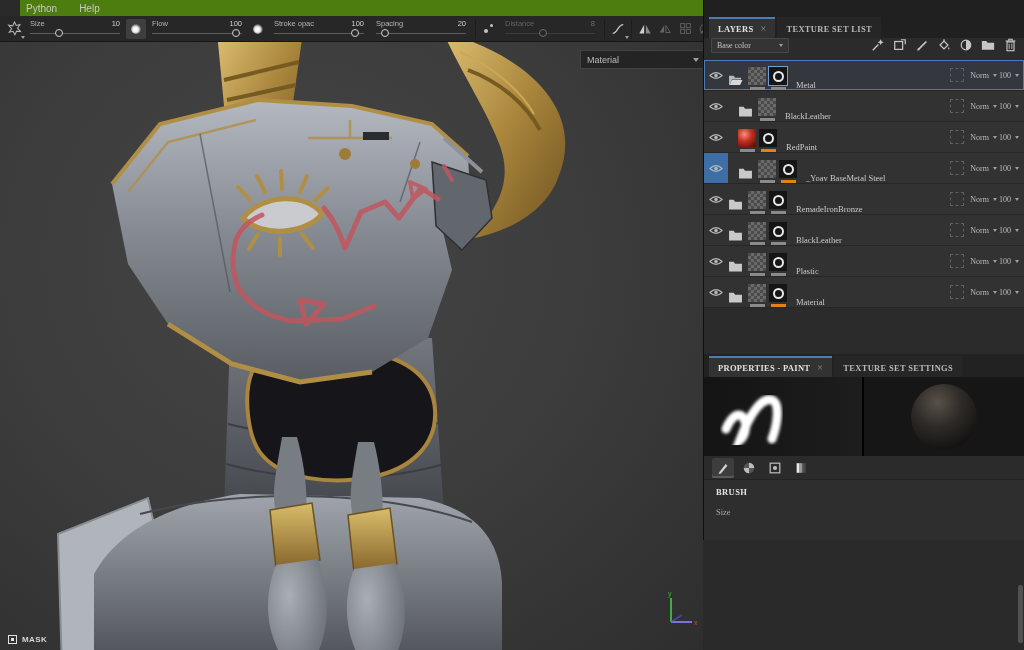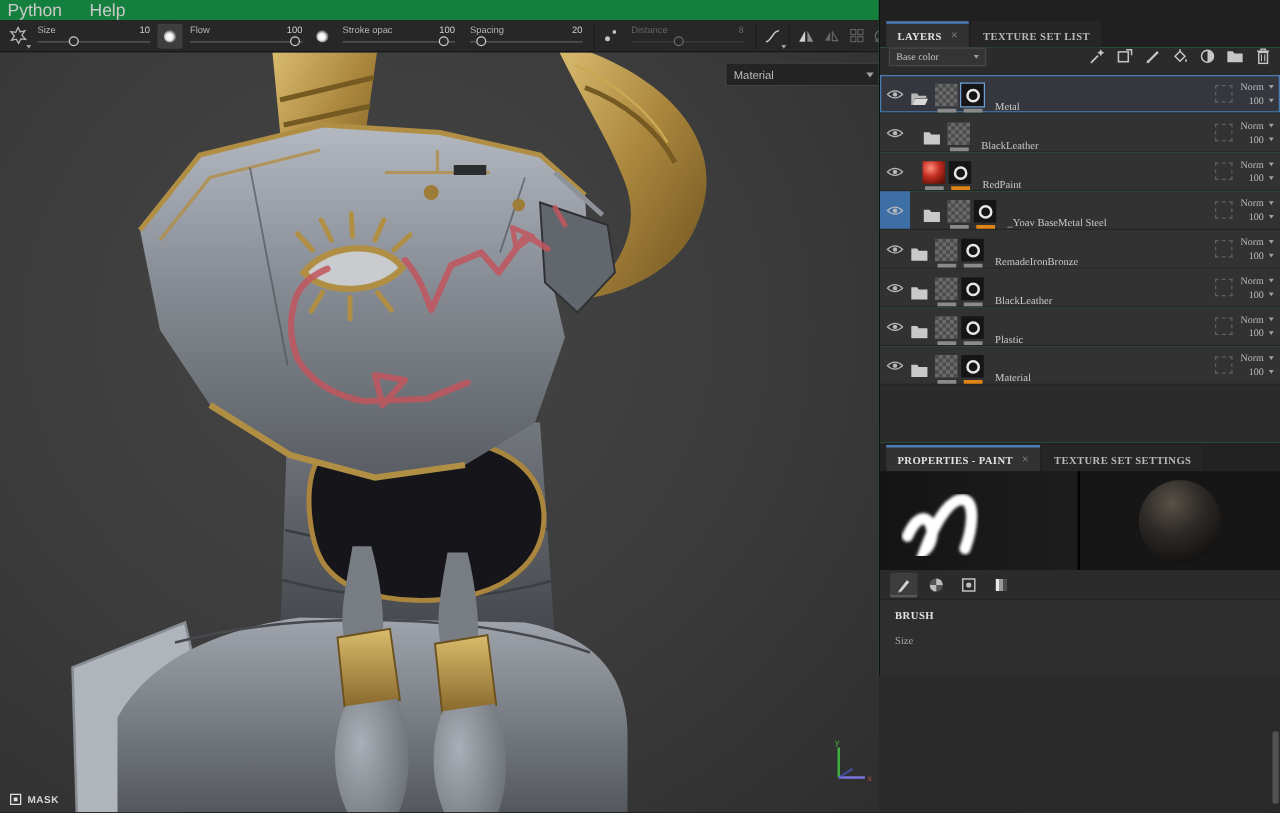--- a/index.html
+++ b/index.html
@@ -2,21 +2,21 @@
 <html><head>
 <meta charset="utf-8">
 <style>
   * { margin:0; padding:0; box-sizing:border-box; }
   html,body { background:#1c1c1c; }
   body { font-family:"Liberation Sans", sans-serif; }
   .app { position:relative; width:1024px; height:650px; background:#2a2a2a; overflow:hidden; color:#c6c6c6; }
 
   
   .left-col { position:absolute; left:0; top:0; width:703px; height:650px; display:flex; flex-direction:column; }
-  .menubar { height:16px; background:#15803d; display:flex; align-items:center; gap:22px; padding-left:6px; font-size:14px; color:#c9c9c9; flex:0 0 auto; }
+  .menubar { height:16px; background:#4d7c0f; display:flex; align-items:center; gap:22px; padding-left:6px; font-size:10px; color:#c9c9c9; flex:0 0 auto;margin-left:20px; }
   .menu-item { cursor:default; }
   .toolbar { height:26px; background:#272727; border-bottom:1px solid #161616; display:flex; align-items:center; padding:0 4px; flex:0 0 auto; }
   .tsep { width:1px; height:20px; background:#1d1d1d; margin:0 3px; flex:0 0 auto; }
   .tgroup { display:flex; align-items:center; height:100%; padding:0 4px; flex:0 0 auto; }
   .tbtn { width:20px; height:20px; display:flex; align-items:center; justify-content:center; border-radius:2px; position:relative; flex:0 0 auto; }
   .tbtn.pressed { background:#3e3e3e; }
   .tbtn.dim { opacity:.38; }
   .chev { width:0; height:0; border-left:3px solid transparent; border-right:3px solid transparent; border-top:4px solid #9f9f9f; display:inline-block; }
   .chev.sm { border-left-width:2.5px; border-right-width:2.5px; border-top-width:3.5px; }
   .corner-chev { position:absolute; right:-1px; bottom:0px; }
@@ -70,21 +70,21 @@
   .checker { background:repeating-conic-gradient(#6a6a6a 0% 25%, #4b4b4b 0% 50%) 0 0/6px 6px; }
   .maskthumb { background:#151515; position:relative; }
   .maskthumb::before { content:""; position:absolute; left:4px; top:4px; width:7px; height:7px; border-radius:50%; border:2px solid #e8e8e8; }
   .maskthumb.msel { box-shadow:0 0 0 1px #6f9fd4; }
   .matsphere { border-radius:0; background:radial-gradient(circle at 36% 30%, #ff8d7d 0%, #c22f21 42%, #611009 88%); }
   .strip { width:15px; height:3px; background:#8a8a8a; }
   .strip.orange { background:#e08416; }
   .lname { font-size:8.5px; color:#c9c9c9; margin-left:6px; margin-top:7px; white-space:nowrap; }
   .lright { margin-left:auto; display:flex; align-items:center; gap:6px; padding-right:5px; }
   .dashedbox { width:14px; height:14px; border:1px dashed #5f5f5f; }
-  .blendcol { display:flex; flex-direction:column; gap:2px; align-items:flex-end; }
+  .blendcol { display:flex; flex-direction:row; gap:2px; align-items:center; }
   .blendrow { display:flex; align-items:center; gap:4px; font-size:8px; color:#bcbcbc; line-height:9px; }
 
   .gap { flex:1; background:#2b2b2b; }
 
   .ptabs { height:23px; background:#222222; display:flex; align-items:flex-end; padding-left:5px; gap:2px; flex:0 0 auto; }
   .preview { height:79px; display:flex; background:#101010; flex:0 0 auto; }
   .pv-left { flex:1; background:linear-gradient(90deg,#141414,#1d1d1d); position:relative; }
   .pv-div { width:2px; background:#000; }
   .pv-right { width:160px; background:#161616; display:flex; align-items:center; justify-content:center; }
   .pv-sphere { width:66px; height:66px; border-radius:50%; background:radial-gradient(circle at 40% 28%, #585148 0%, #2e2a27 40%, #0b0a09 92%); }

